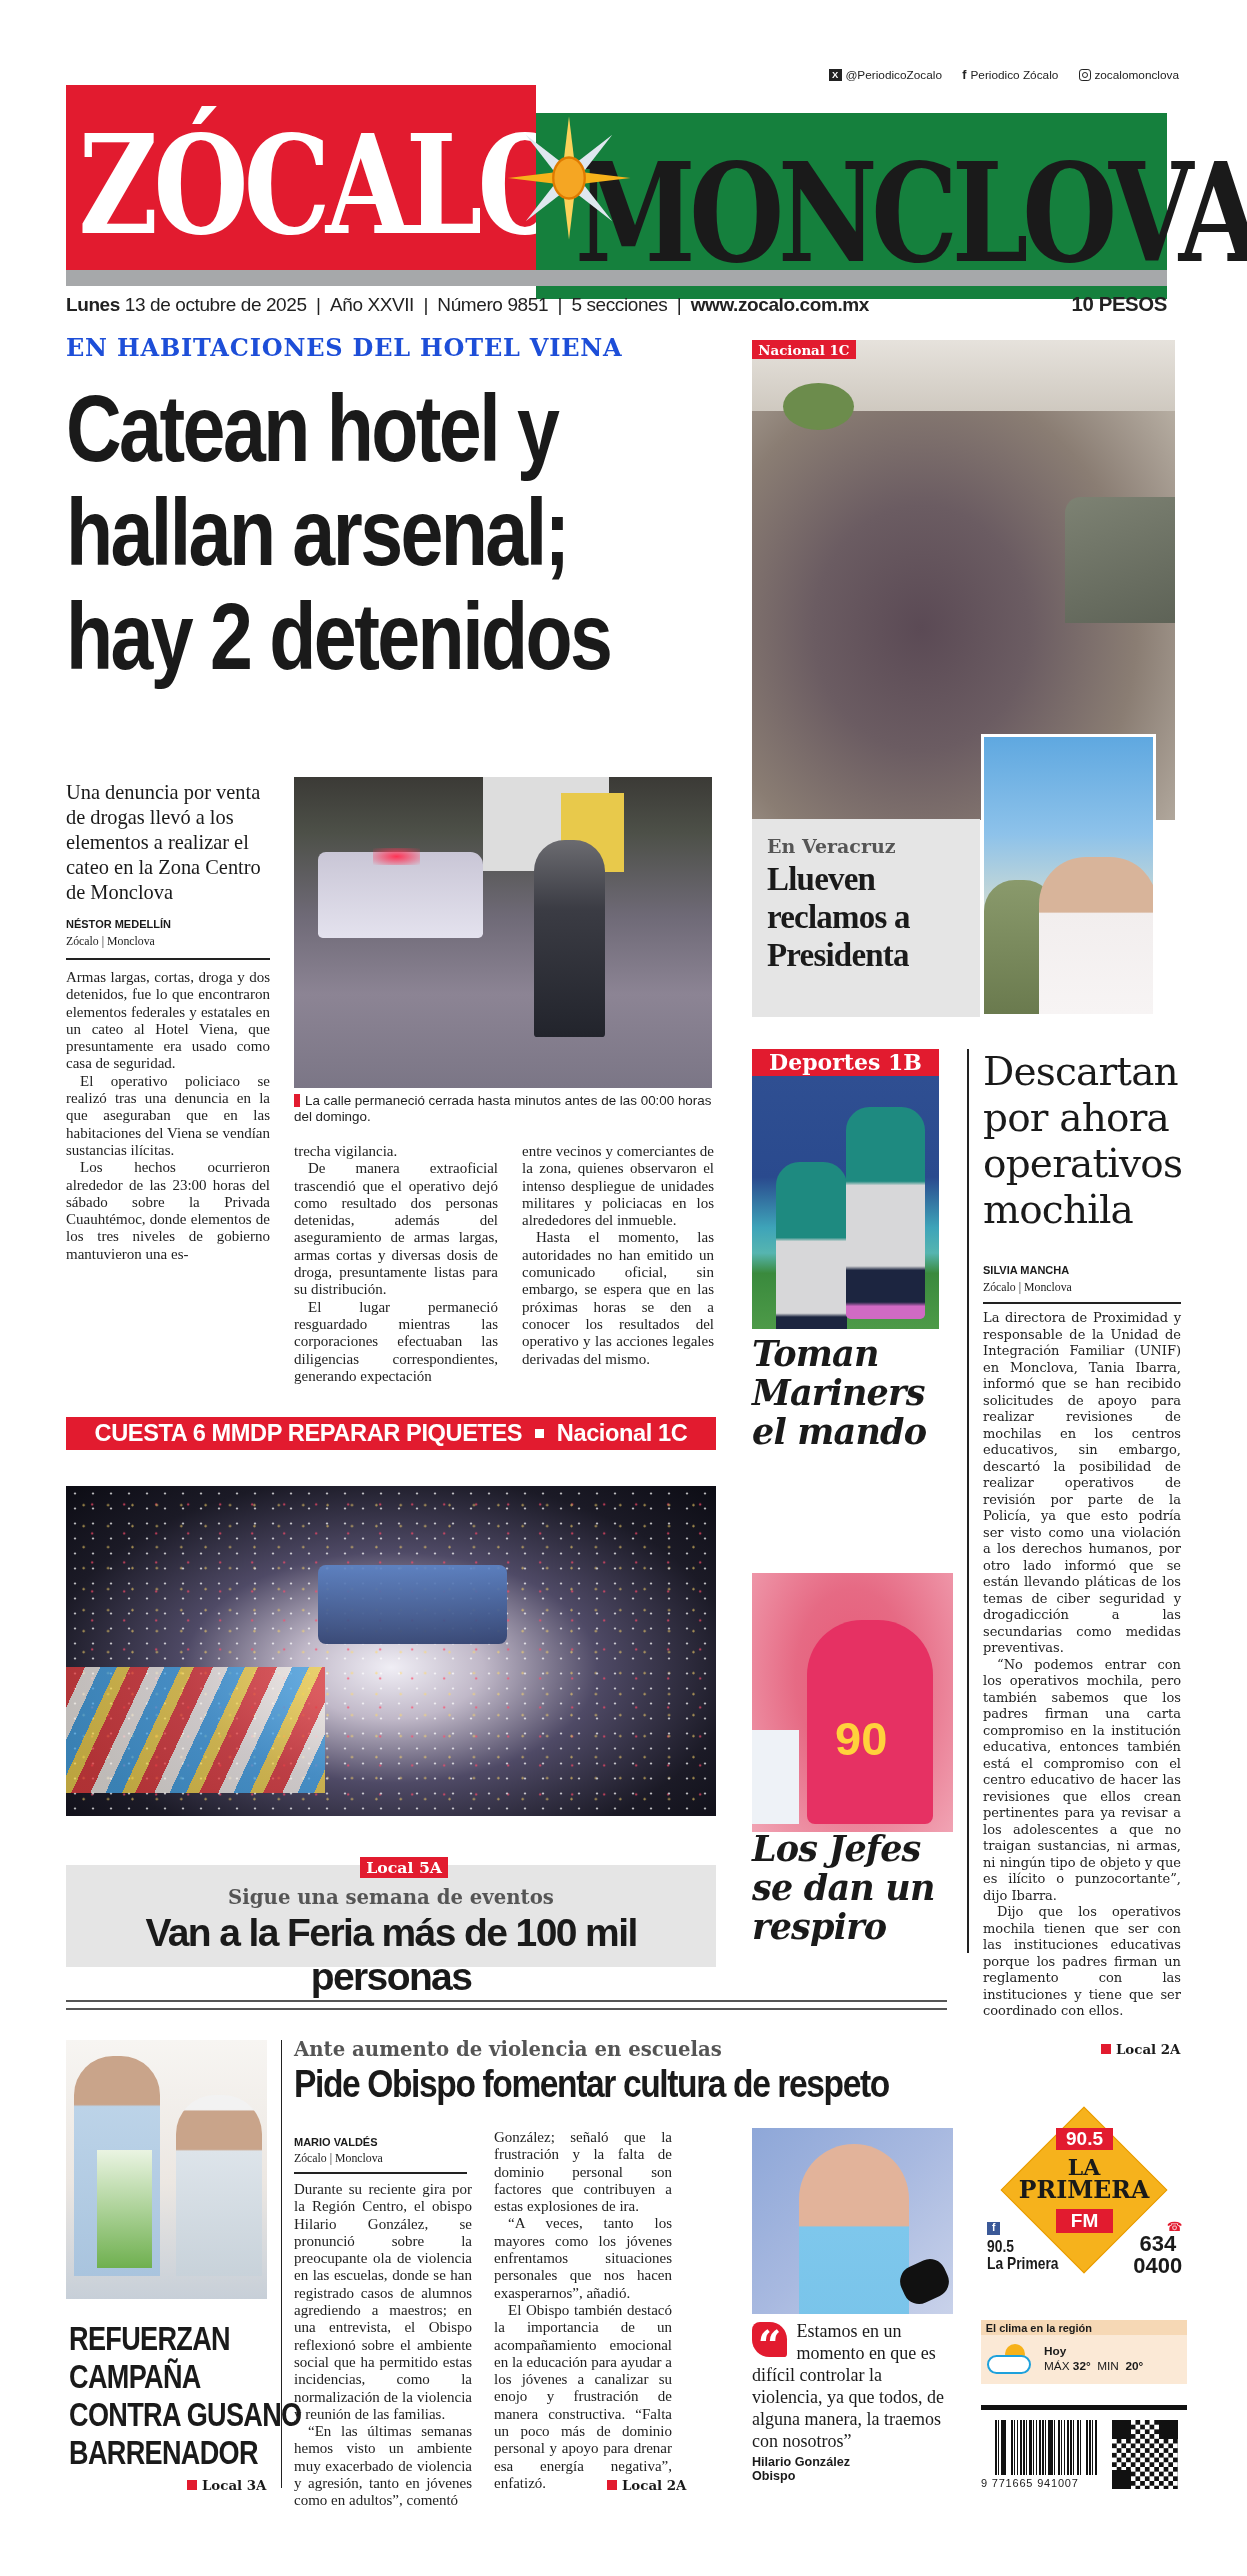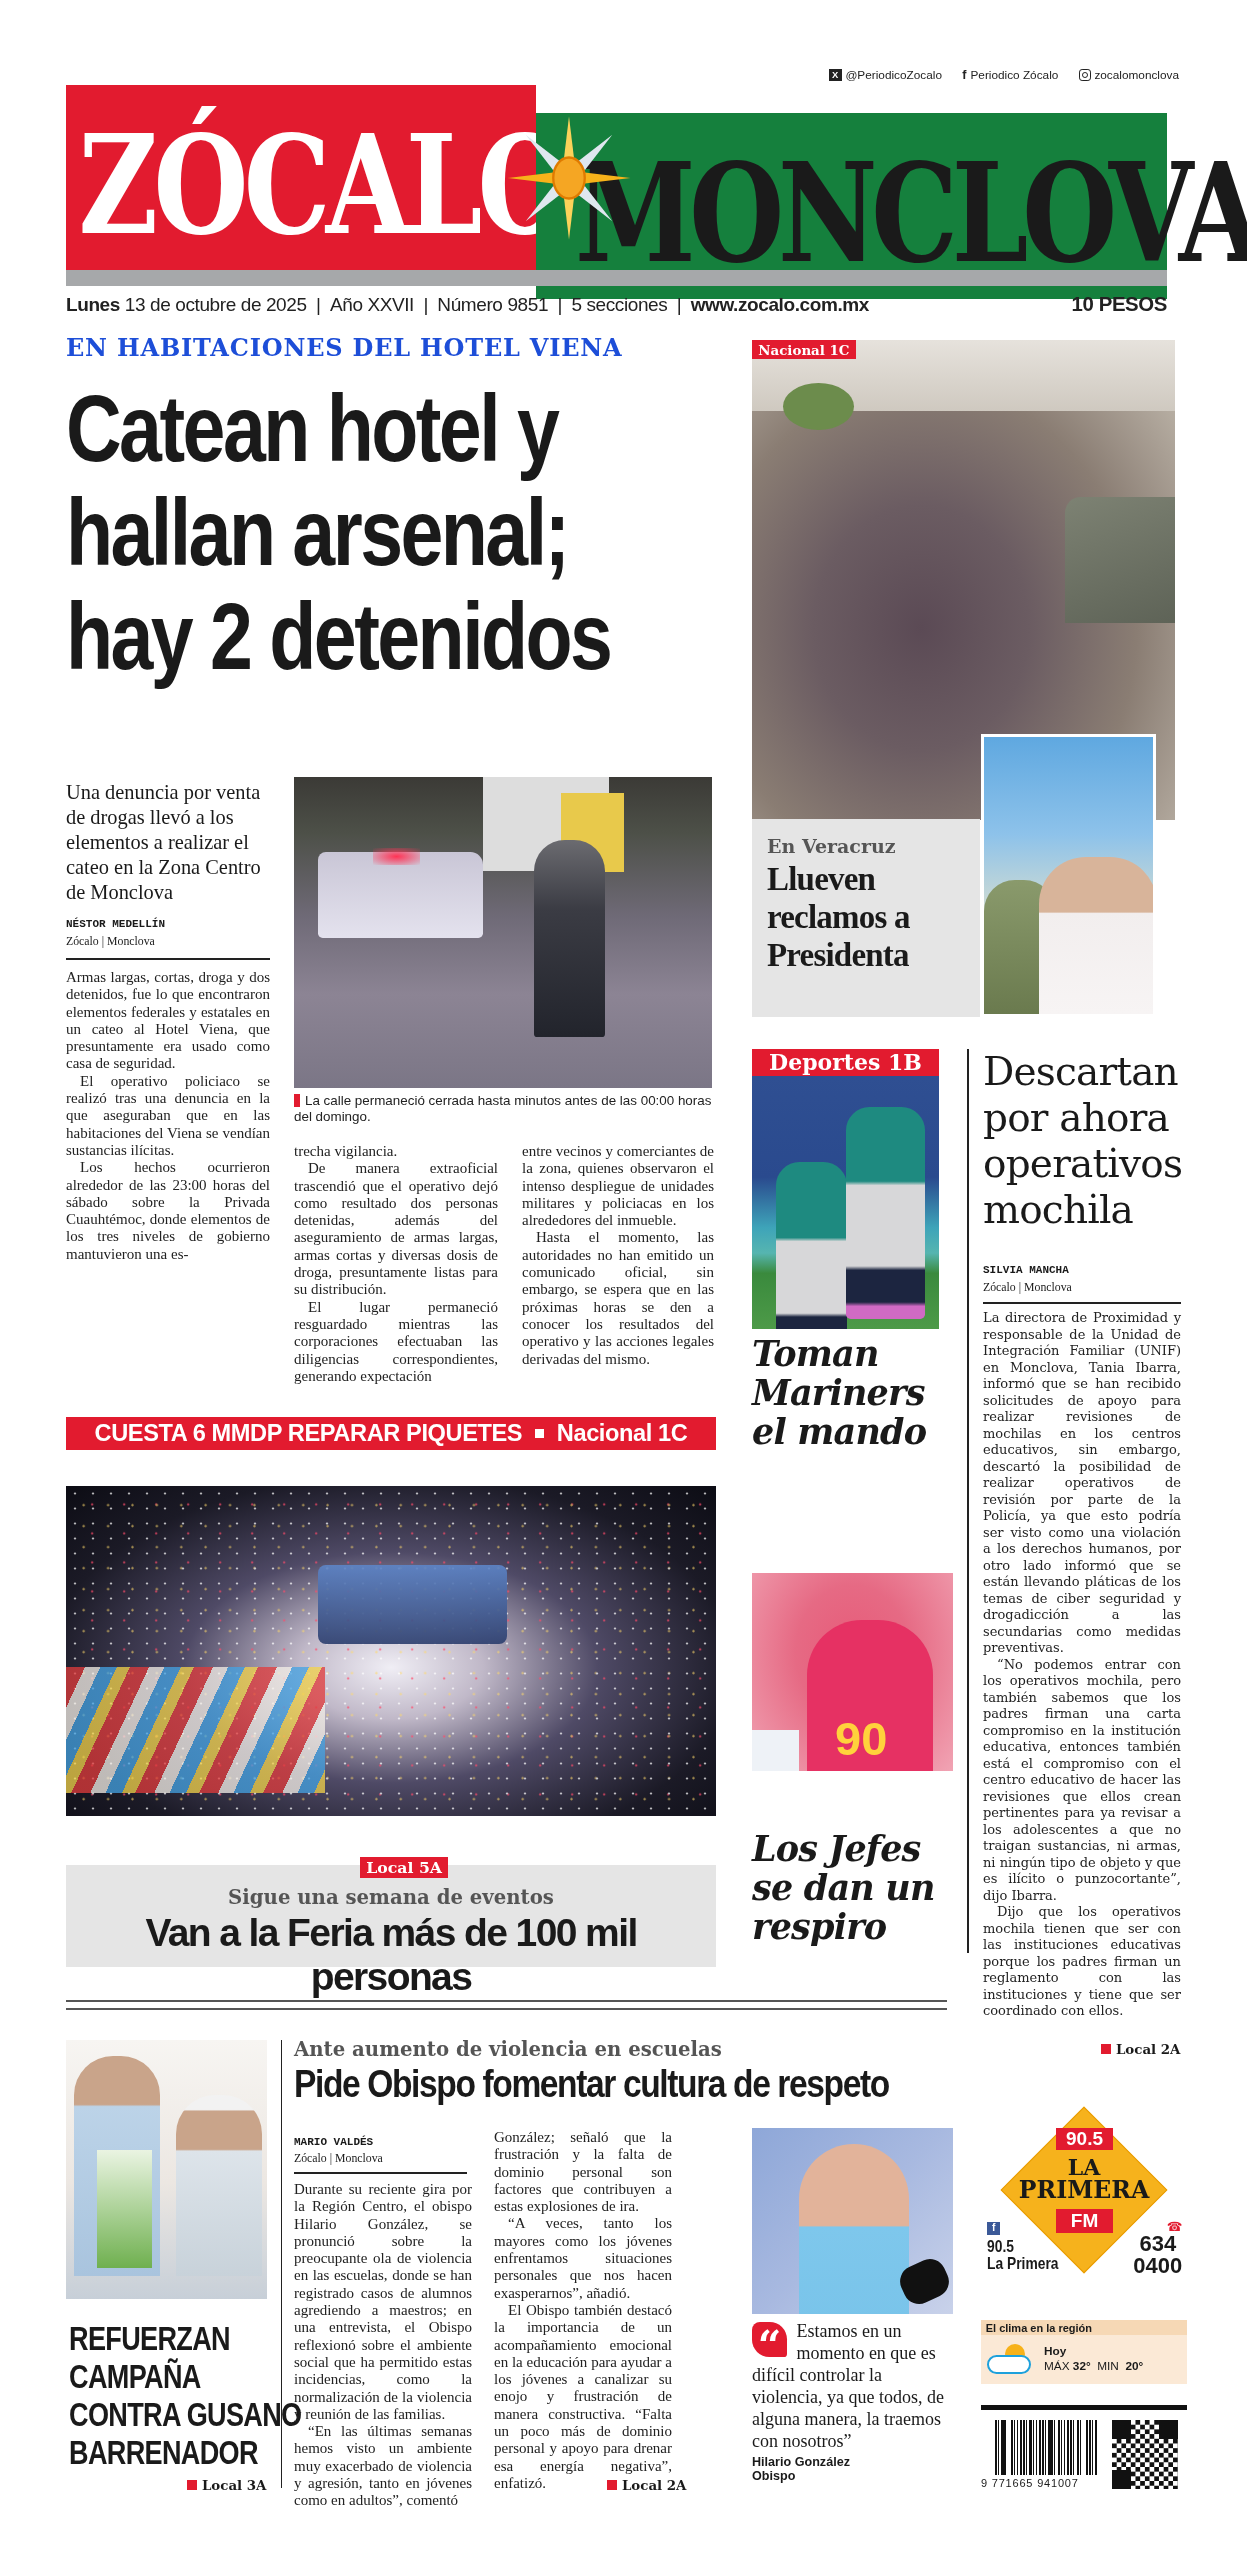--- a/index.html
+++ b/index.html
@@ -26,21 +26,21 @@
   .dateline { position: absolute; left: 66px; top: 293px; width: 1101px; font-family: "Liberation Sans", sans-serif; font-size: 19px; display: flex; align-items: baseline; color: #222; letter-spacing: -0.4px; }
   .dateline .day { font-weight: bold; }
   .dateline .sep { margin: 0 9.4px; }
   .dateline .url { font-weight: bold; }
   .dateline .price { margin-left: auto; font-weight: bold; font-size: 20.4px; }
 
   
   .kicker { font-family: "DejaVu Serif", serif; font-weight: bold; font-size: 24px; letter-spacing: 0.8px; color: #1d4ed8; }
   .mega { font-family: "Liberation Sans", sans-serif; font-weight: bold; font-size: 94px; line-height: 104px; letter-spacing: -3.1px; color: #1a1a1a; transform: scaleX(0.82); transform-origin: left top; white-space: nowrap; }
   .deck { font-family: "Liberation Serif", serif; font-size: 20.4px; line-height: 25px; color: #1a1a1a; }
-  .byline { font-family: Liberation Mono, monospace; font-weight: bold; font-size: 11px; }
+  .byline { font-family: Liberation Sans, sans-serif; font-weight: bold; font-size: 11px; }
   .bysub { font-family: "Liberation Serif", serif; font-size: 11.8px; }
   .rule { height: 1.6px; background: #222; }
   .body-text { font-family: "Liberation Serif", serif; font-size: 15px; line-height: 17.3px; text-align: justify; hyphens: manual; color: #222; }
   .body-text p { text-indent: 14px; }
   .body-text p.first { text-indent: 0; }
   .caption { font-family: "Liberation Sans", sans-serif; font-size: 13.4px; line-height: 15.7px; color: #222; }
   .redsq { display: inline-block; width: 6.3px; height: 12.6px; background: #e21b2f; margin-right: 4.7px; vertical-align: -1.6px; }
   .redsq-l { display: inline-block; width: 10.2px; height: 10.2px; background: #e21b2f; margin-right: 4.7px; }
   .pill { background: #e21b2f; color: #fff; font-family: "DejaVu Serif", serif; font-weight: bold; }
 
@@ -226,21 +226,21 @@
 <div class="abs pill" style="left:752px; top:1049px; width:187px; height:27px; text-align:center; font-size:22px; line-height:27px;">Deportes 1B</div>
 <div class="photo ph-mariners" style="left:752px; top:1076px; width:187px; height:253px;">
   <div class="p1"></div>
   <div class="p2"></div>
 </div>
 <div class="abs" style="left:752px; top:1334px; font-family:'DejaVu Serif',serif; font-weight:bold; font-style:italic; font-size:35px; line-height:39px; letter-spacing:-0.8px;">
   <div>Toman</div>
   <div>Mariners</div>
   <div>el mando</div>
 </div>
-<div class="photo ph-chiefs" style="left:752px; top:1573px; width:201px; height:198px;padding-left:36px;">
+<div class="photo ph-chiefs" style="left:752px; top:1573px; width:201px; height:259px;padding-left:36px;">
   <div class="other"></div>
   <div class="player"></div>
   <div class="num">90</div>
 </div>
 <div class="abs" style="left:752px; top:1829px; font-family:'DejaVu Serif',serif; font-weight:bold; font-style:italic; font-size:35px; line-height:39px; letter-spacing:-0.8px;">
   <div>Los Jefes</div>
   <div>se dan un</div>
   <div>respiro</div>
 </div>
 

